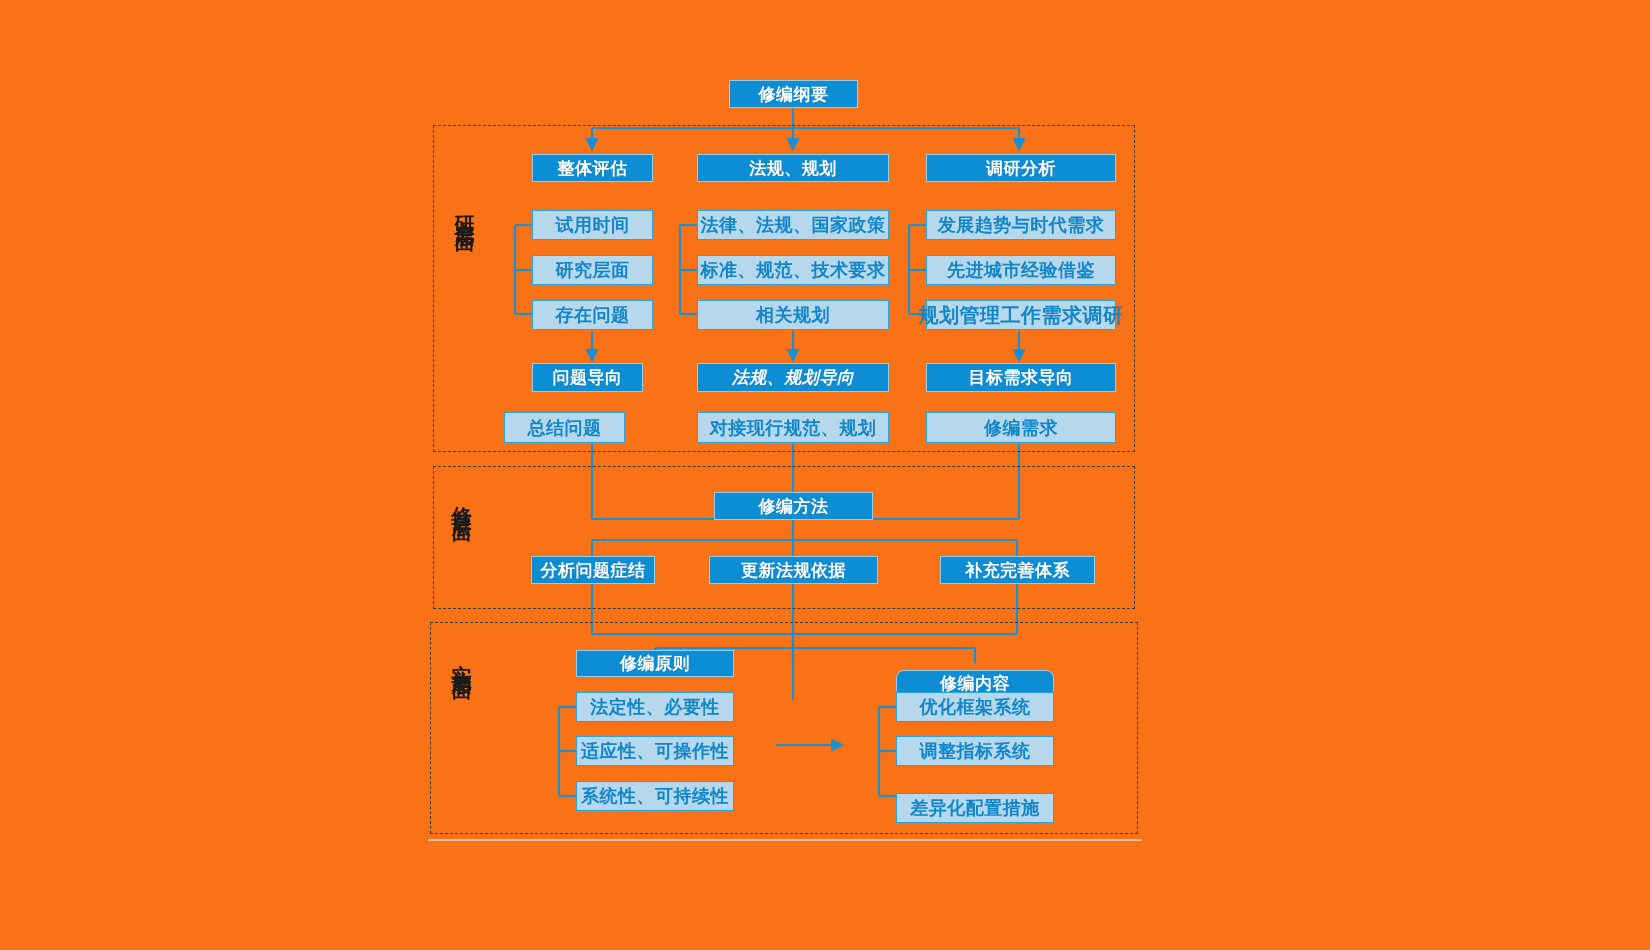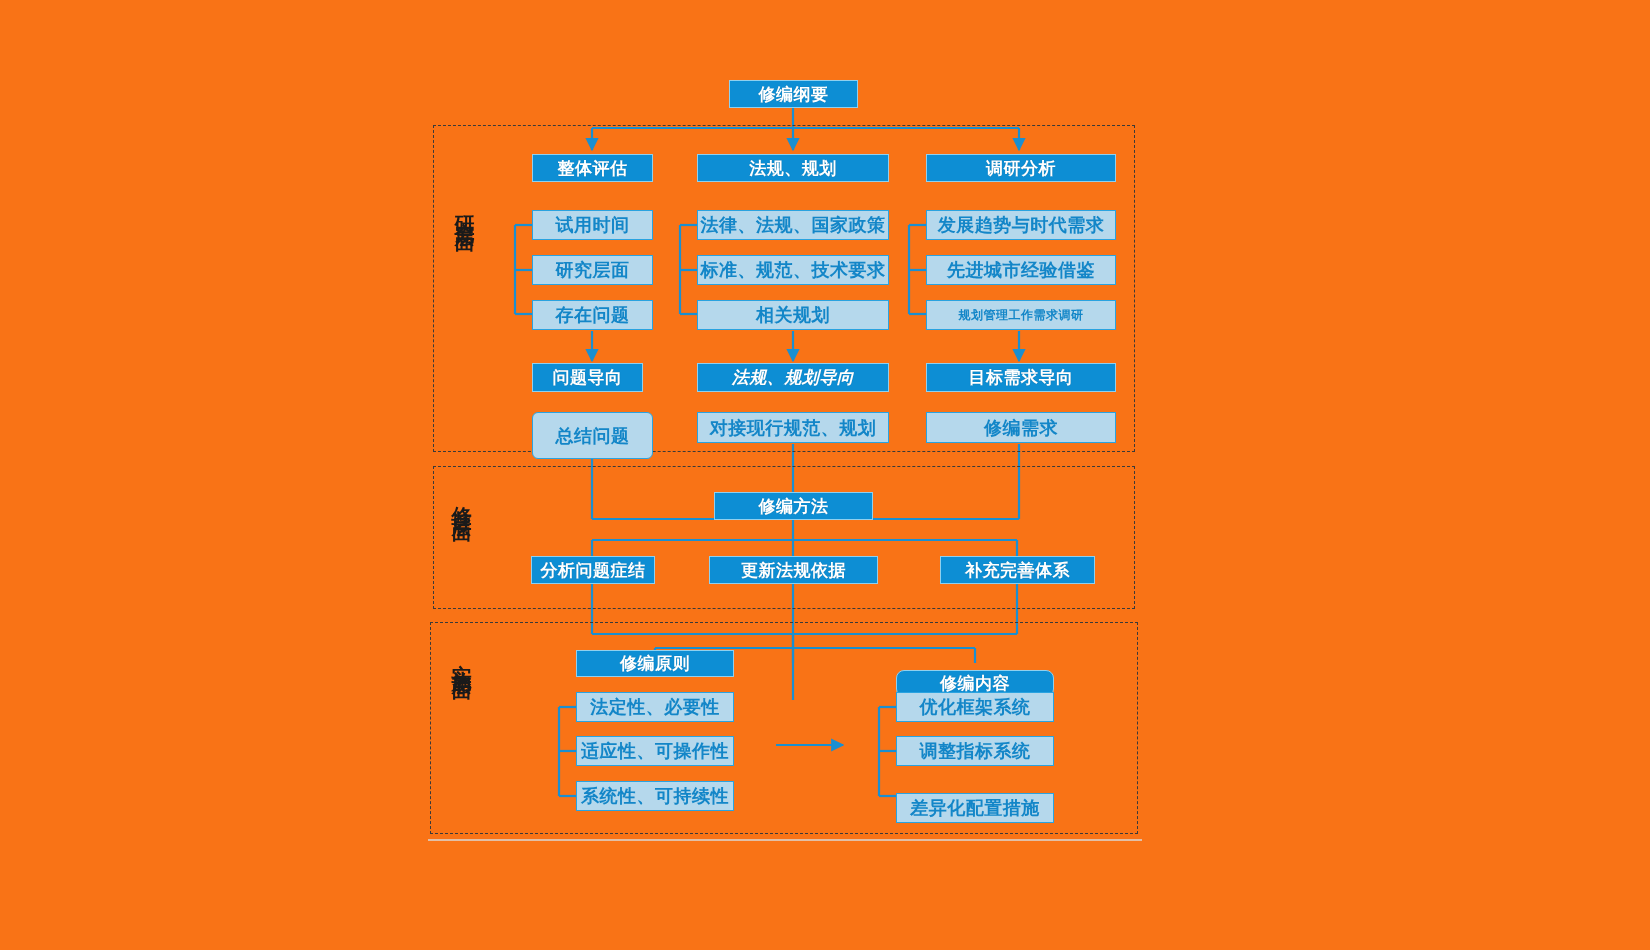--- a/index.html
+++ b/index.html
@@ -60,21 +60,21 @@
     font-size: 17px;
     text-shadow: 0 0 1px rgba(0,0,0,0.25);
   }
   .node.light {
     background: #b5d8ec;
     color: #1386c8;
     border: 1.5px solid #2aa3e0;
     font-size: 18px;
   }
   .node.light.sm {
-    font-size: 12px;
+    font-size: 20px;
   }
 </style>
 </head>
 <body>
 
 <div id="stage">
 
   <svg id="wires" viewBox="0 0 1650 950">
     <defs>
       <marker id="ah" viewBox="0 0 10 10" refX="9" refY="5" markerWidth="6" markerHeight="6" orient="auto-start-reverse">
@@ -153,21 +153,21 @@
   <div class="layer-label" style="left:452px; top:490px;">修订层面</div>
   <div class="layer-label" style="left:452px; top:648px;">实施层面</div>
 
   <div class="node dark" style="left:729px; top:80px; width:129px; height:28px;">修编纲要</div>
 
   <div class="node dark" style="left:532px; top:154px; width:121px; height:28px;">整体评估</div>
   <div class="node light" style="left:532px; top:210px; width:121px; height:30px;">试用时间</div>
   <div class="node light" style="left:532px; top:255px; width:121px; height:30px;">研究层面</div>
   <div class="node light" style="left:532px; top:300px; width:121px; height:30px;">存在问题</div>
   <div class="node dark" style="left:532px; top:363px; width:111px; height:29px;">问题导向</div>
-  <div class="node light" style="left:532px; top:412px; width:121px; height:47px;border-radius:6px;">总结问题</div>
+  <div class="node light" style="left:504px; top:412px; width:121px; height:31px;">总结问题</div>
 
   <div class="node dark" style="left:697px; top:154px; width:192px; height:28px;">法规、规划</div>
   <div class="node light" style="left:697px; top:210px; width:192px; height:30px;">法律、法规、国家政策</div>
   <div class="node light" style="left:697px; top:255px; width:192px; height:30px;">标准、规范、技术要求</div>
   <div class="node light" style="left:697px; top:300px; width:192px; height:30px;">相关规划</div>
   <div class="node dark" style="left:697px; top:363px; width:192px; height:29px;font-style:italic;">法规、规划导向</div>
   <div class="node light" style="left:697px; top:412px; width:192px; height:31px;">对接现行规范、规划</div>
 
   <div class="node dark" style="left:926px; top:154px; width:190px; height:28px;">调研分析</div>
   <div class="node light" style="left:926px; top:210px; width:190px; height:30px;">发展趋势与时代需求</div>

